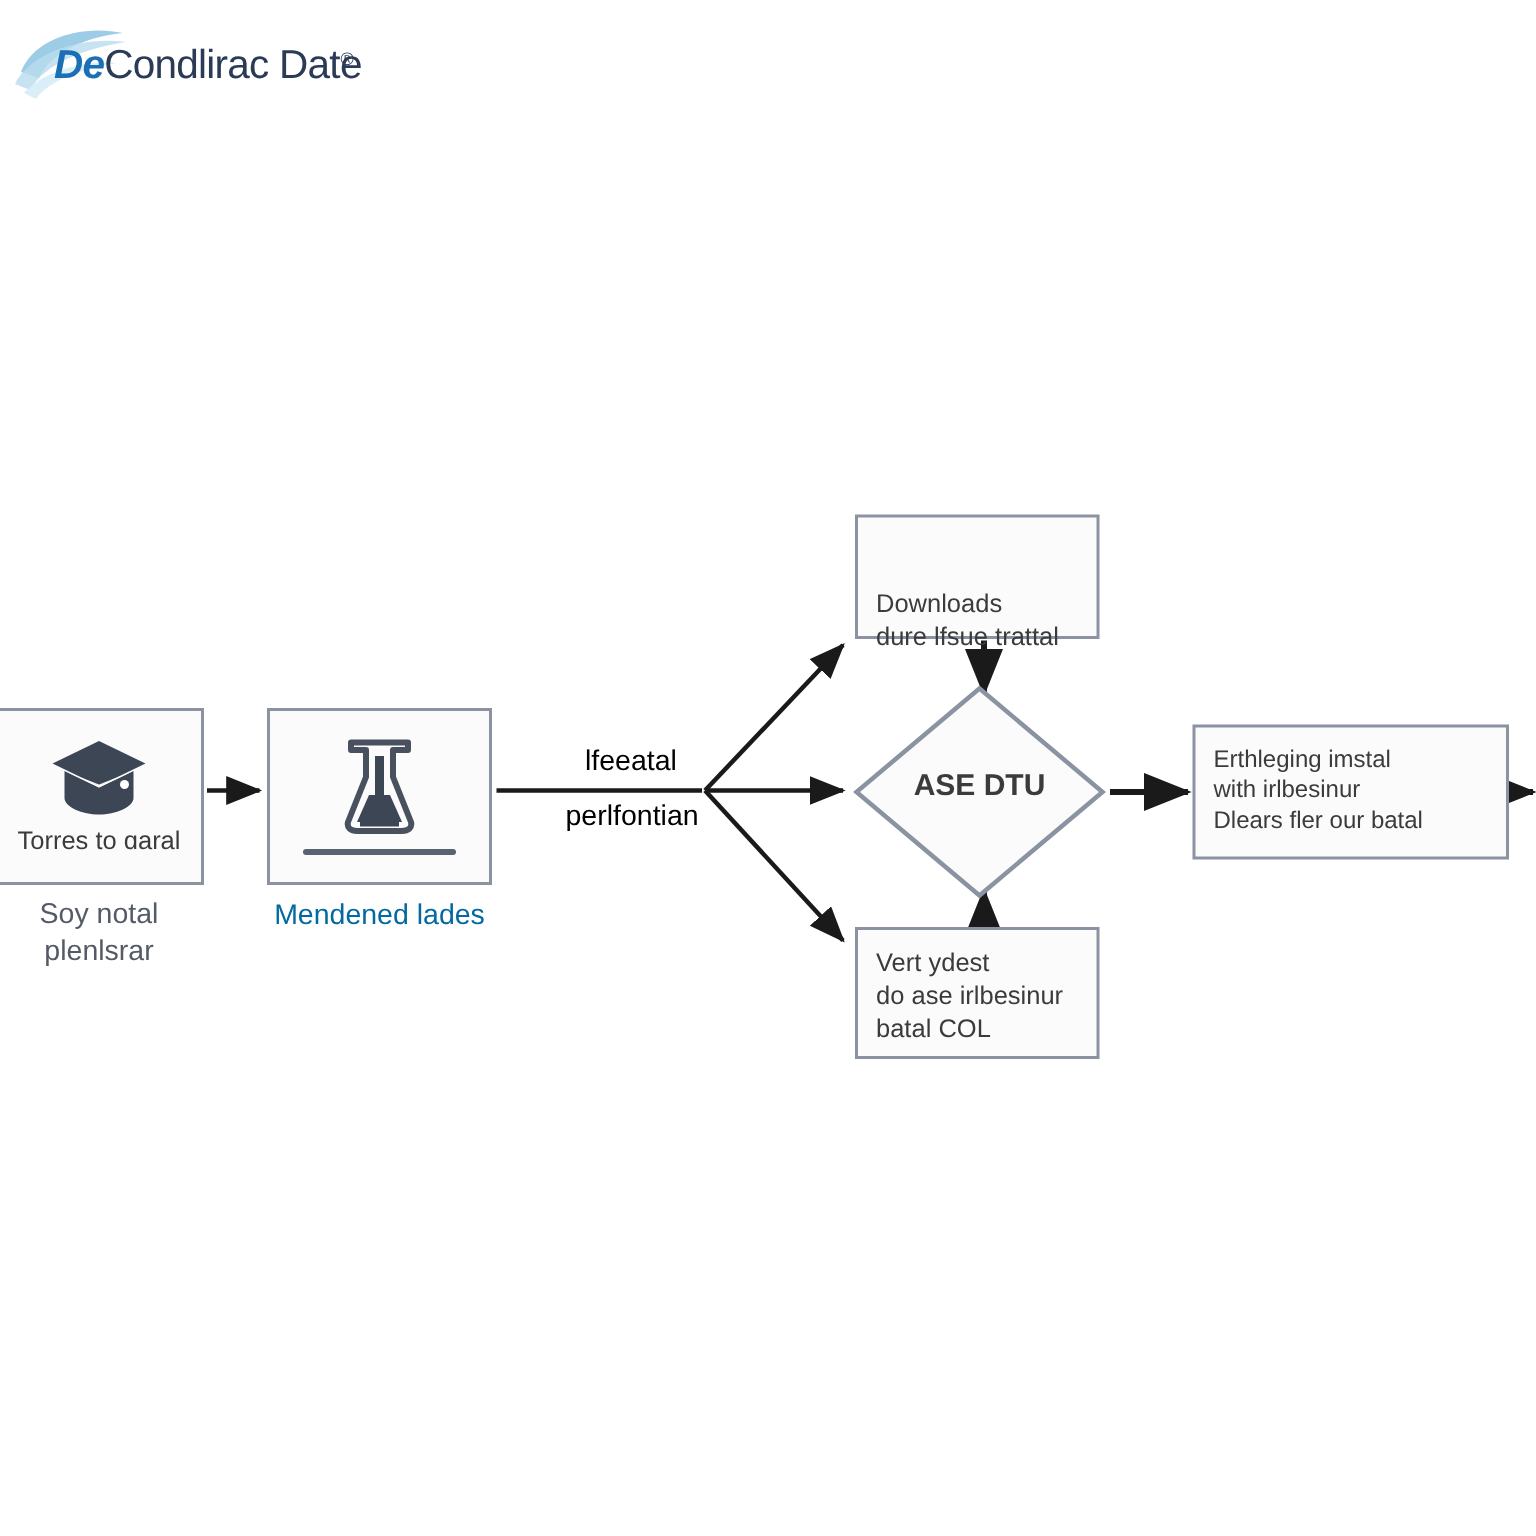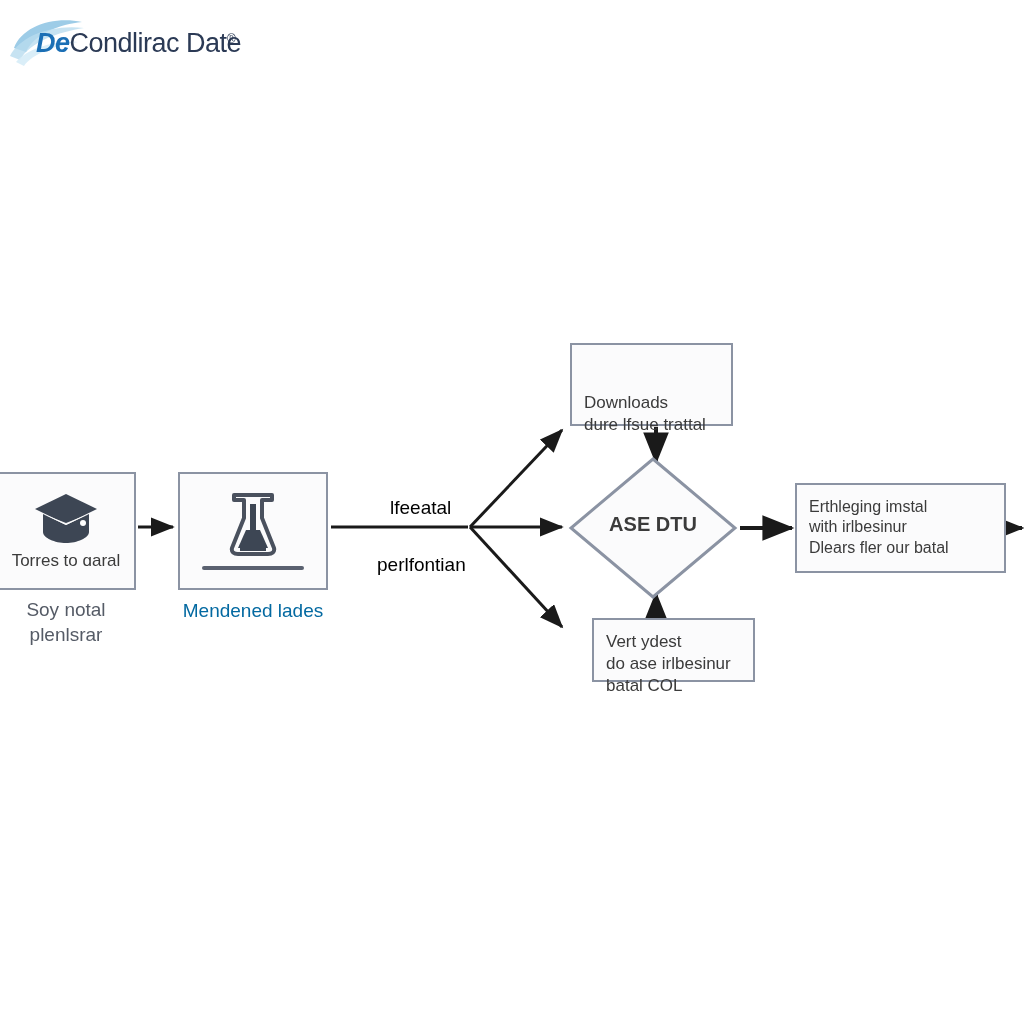--- a/index.html
+++ b/index.html
@@ -138,21 +138,21 @@
   }
 
   
   .branch-label {
     position: absolute;
     color: #000000;
     font-size: 19px;
     white-space: nowrap;
   }
   #branch-label-top { left: 390px; top: 497px; }
-  #branch-label-bottom { left: 377px; top: 534px; margin-top: 20px; }
+  #branch-label-bottom { left: 377px; top: 534px; }
 
   
   #node-downloads {
     left: 570px;
     top: 343px;
     width: 163px;
     height: 83px;
   }
   #node-downloads .node-text {
     top: 15px;
@@ -177,24 +177,24 @@
     top: 58px;
     width: 172px;
     text-align: center;
     font-size: 20px;
     color: #3b3b3b;
     font-weight: bold;
   }
 
   
   #node-verify {
-    left: 592px;
+    left: 570px;
     top: 618px;
     width: 163px;
-    height: 64px;
+    height: 88px;
   }
   #node-verify .node-text {
     top: 11px;
     left: 12px;
     right: 8px;
     text-align: left;
   }
 
   
   #node-output {

